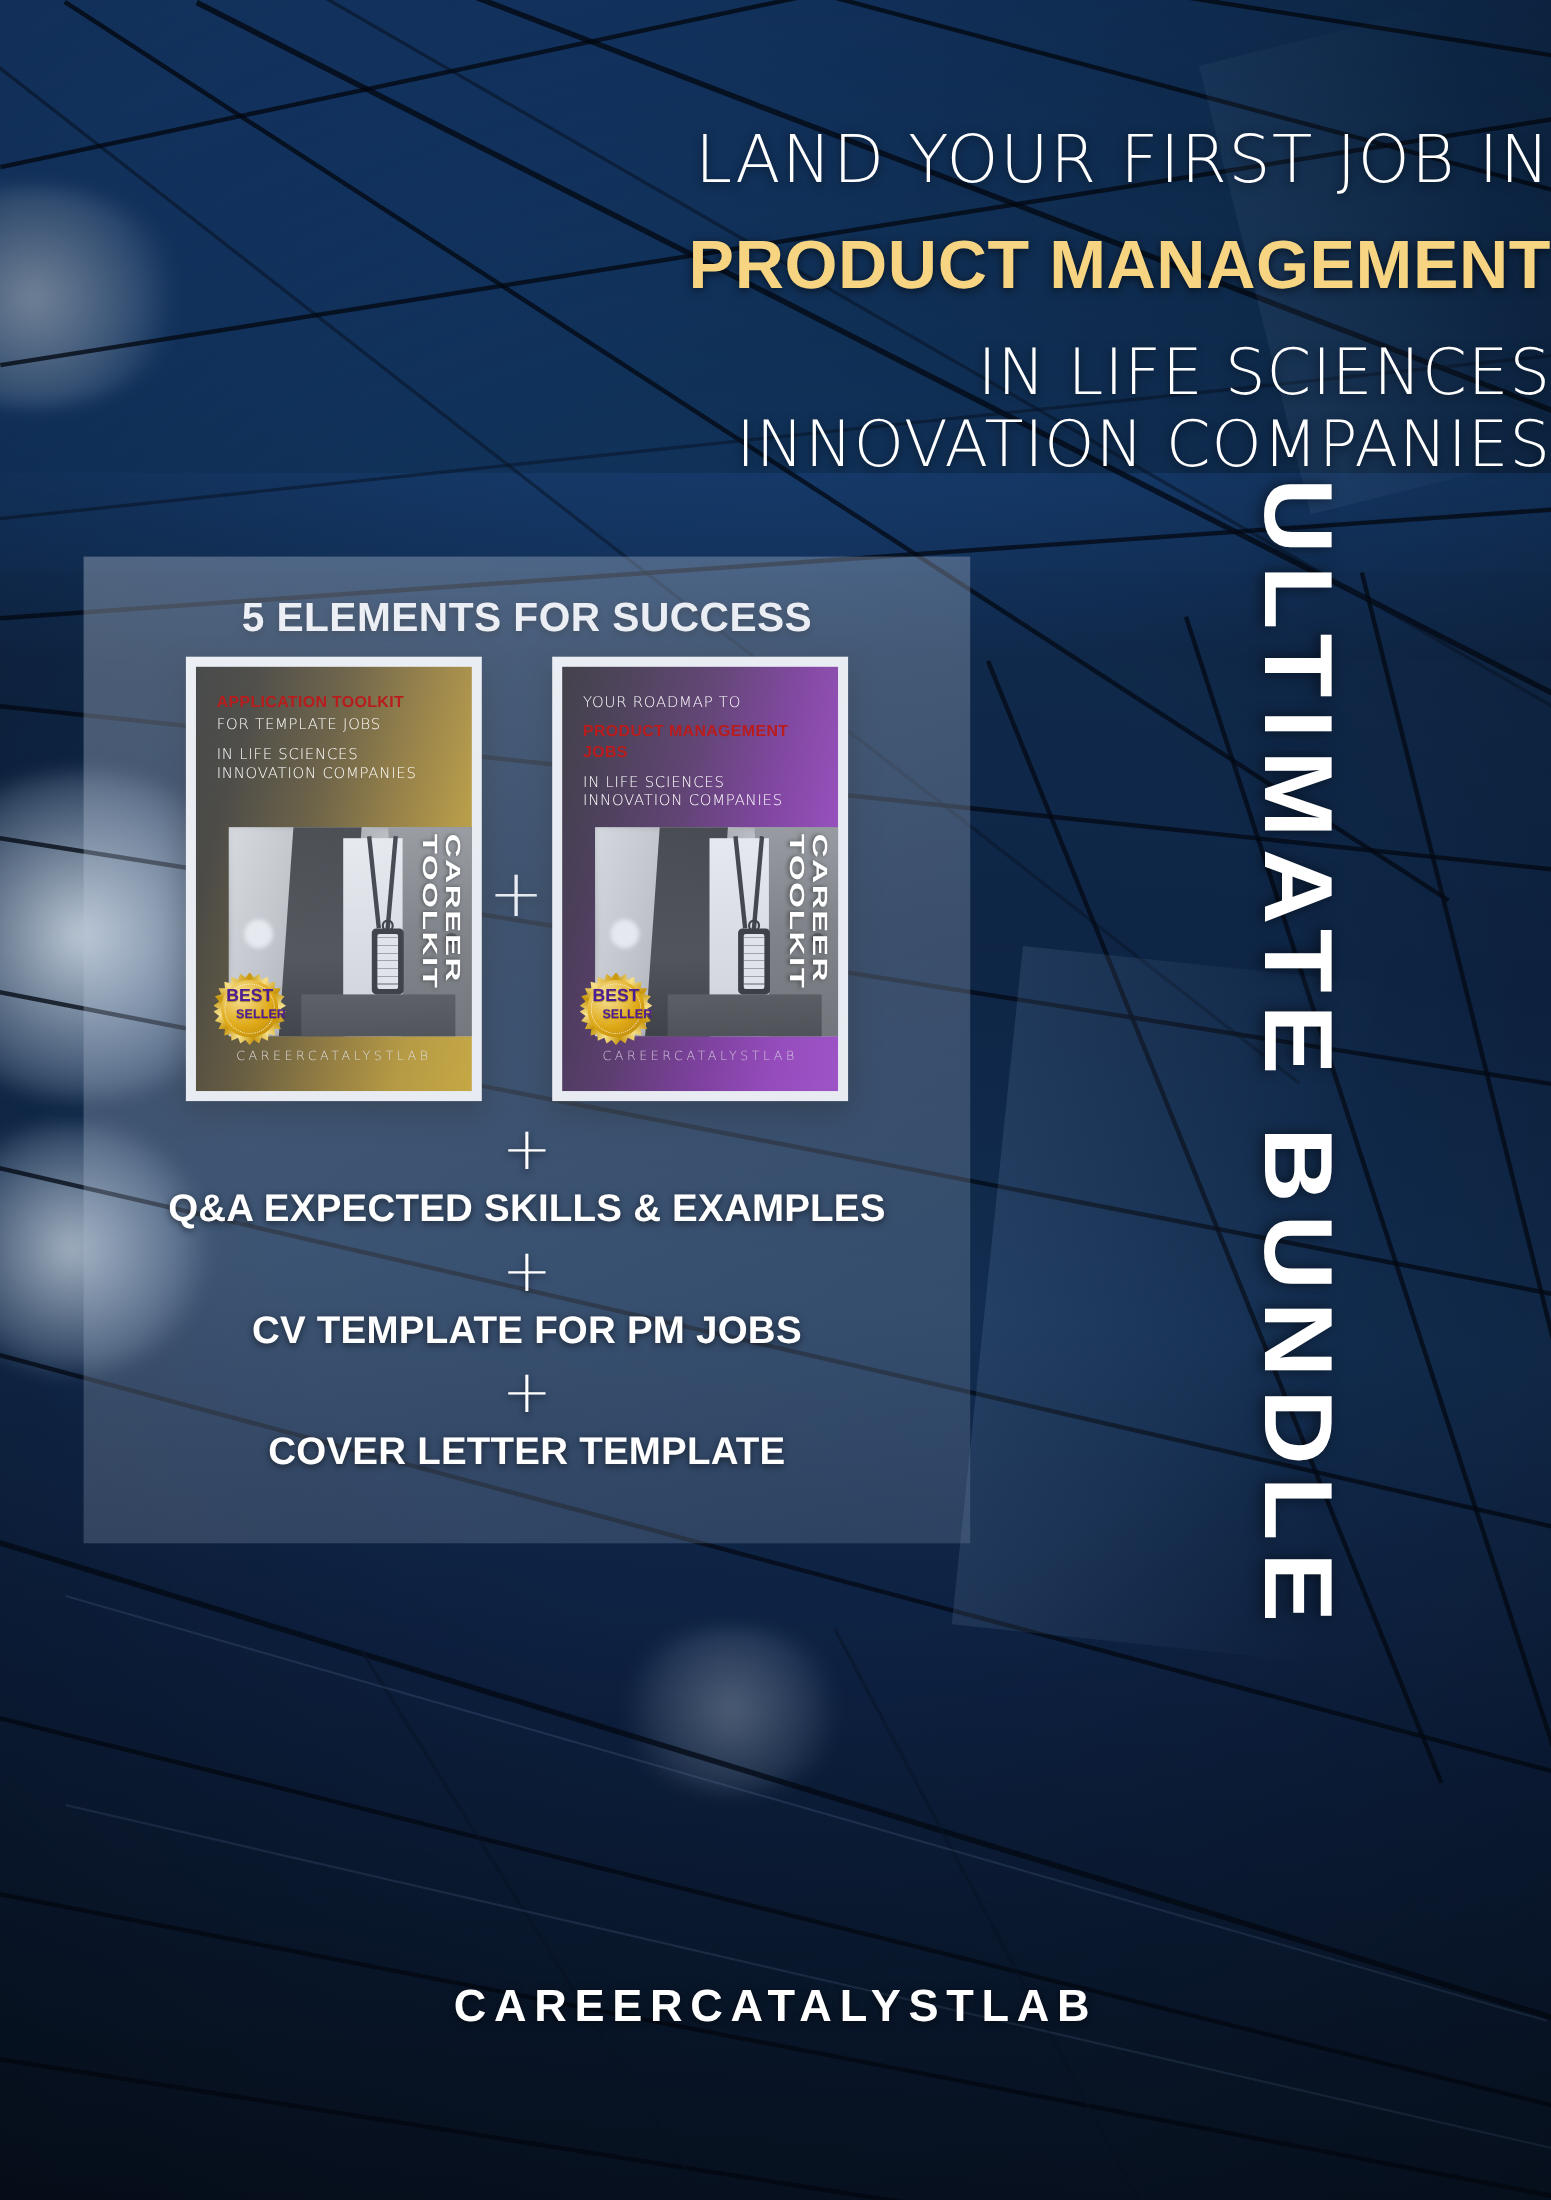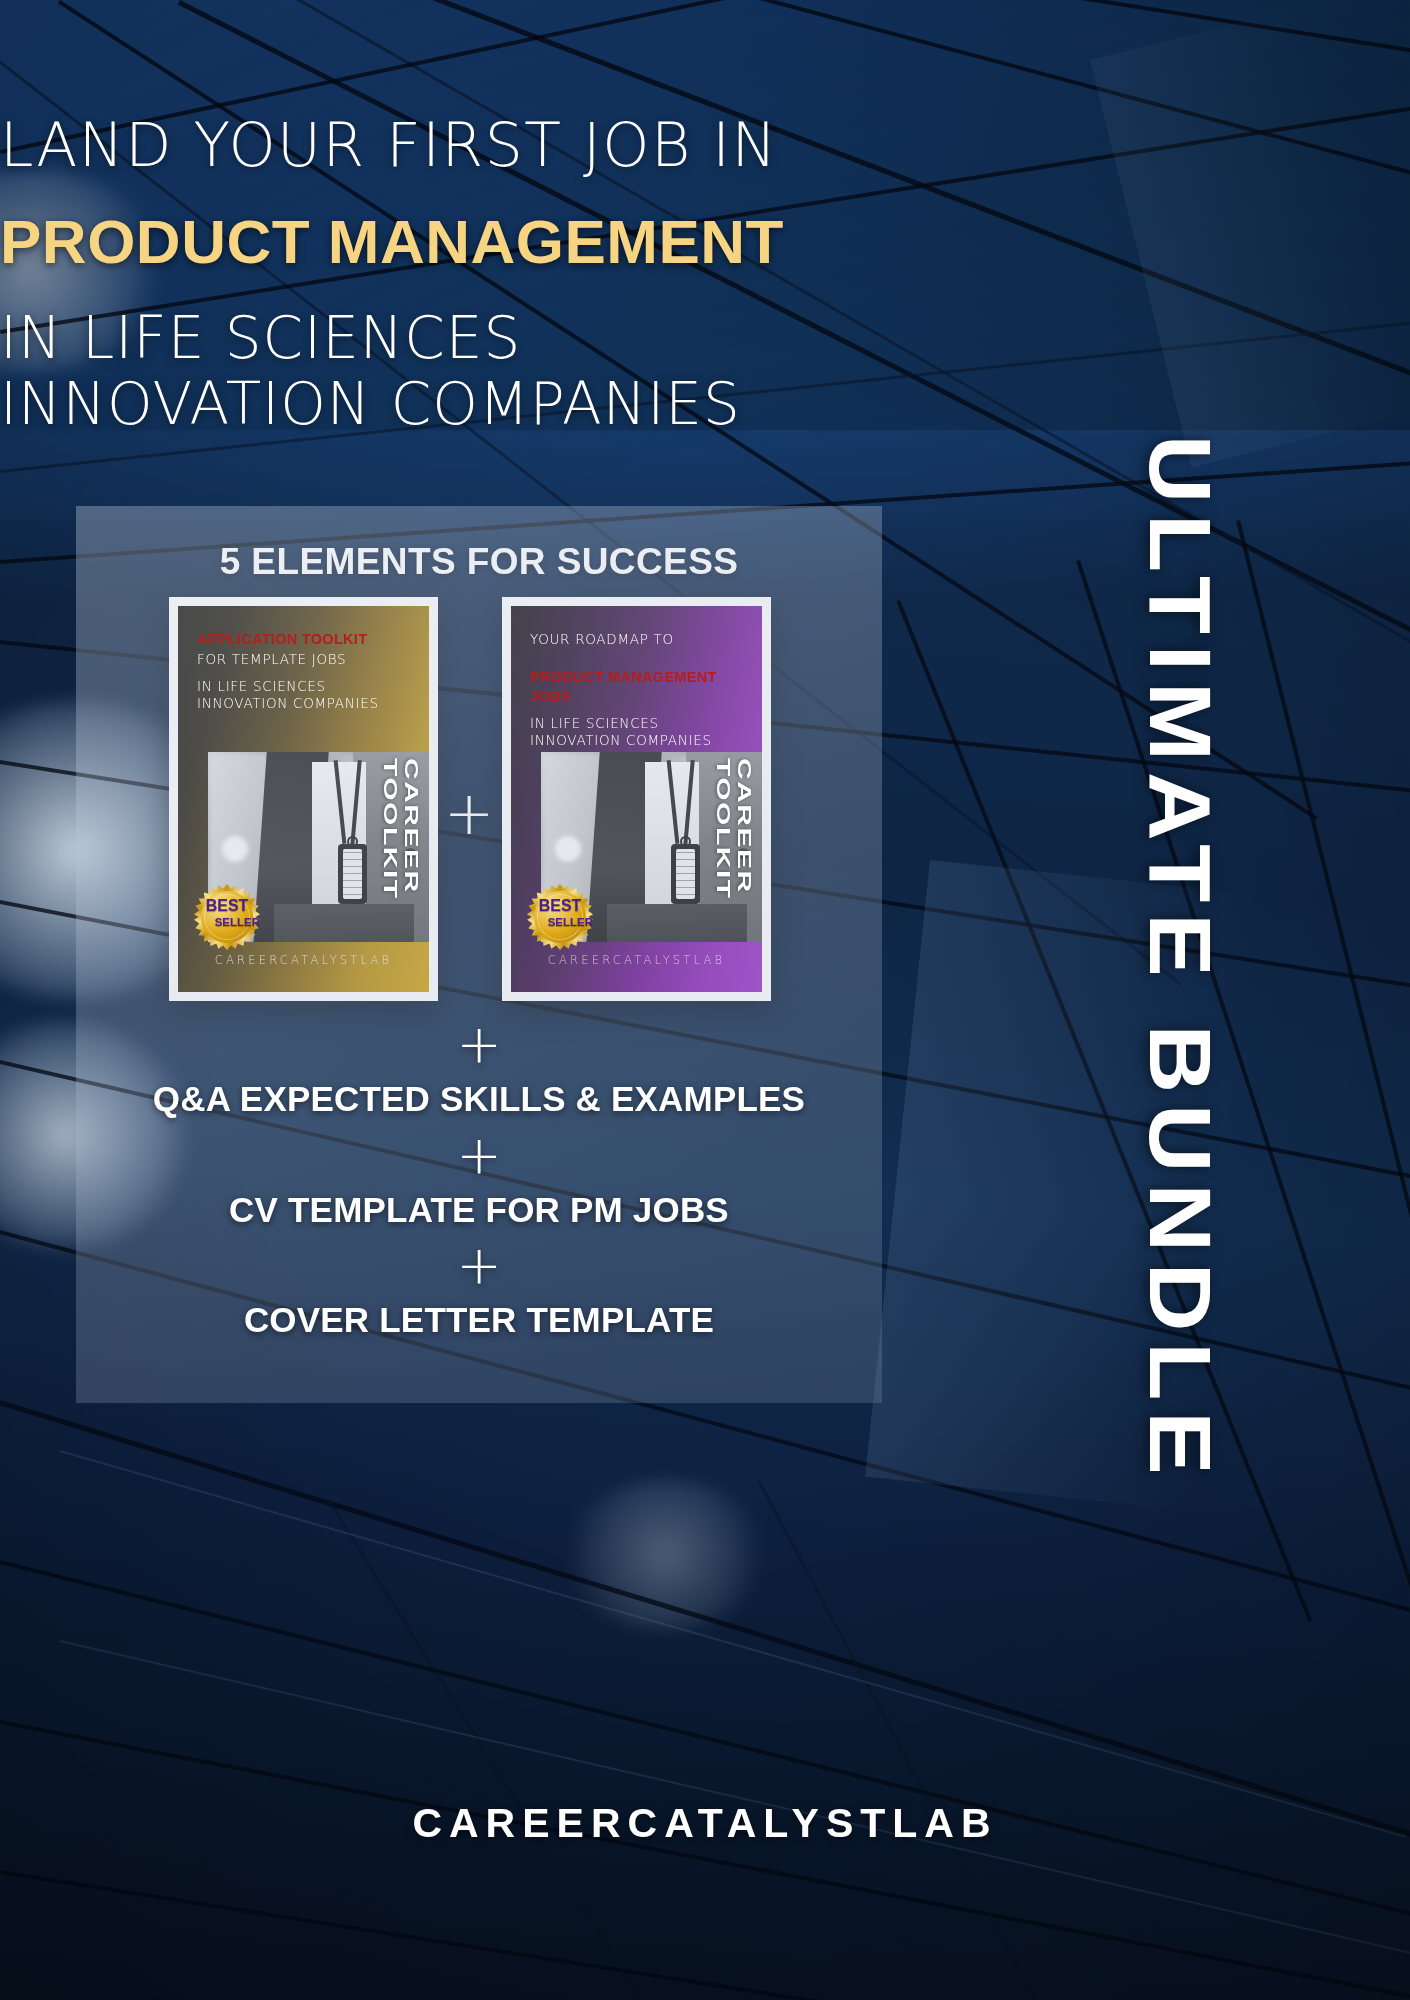--- a/index.html
+++ b/index.html
@@ -50,21 +50,21 @@
   .panel-sheen {
     position:absolute; transform-origin:0 0;
     background:linear-gradient(90deg,rgba(160,195,235,0.12),rgba(160,195,235,0) 70%);
   }
   .bg-vignette {
     position:absolute; inset:0;
     background:radial-gradient(ellipse 1250px 1250px at 705px 1000px, rgba(0,0,0,0) 38%, rgba(0,0,0,0.38) 100%);
   }
 
   
-  .header { position:absolute; left:0; top:0; width:1410px; text-align:left; z-index:6; }
+  .header { position:absolute; left:0; top:0; width:1410px; text-align:right; z-index:6; }
   .h-line1 {
     margin-top:110px;
     font-size:60px; letter-spacing:1.5px; color:#ffffff; font-weight:300;
     font-family:"DejaVu Sans", sans-serif;
     text-shadow:0 2px 9px rgba(0,0,0,.55);
   }
   .h-line2 {
     margin-top:26px;
     font-size:62px; font-weight:bold; letter-spacing:0.5px;
     color:#f6d482;
@@ -358,21 +358,21 @@
       </div>
     </div>
 
     <div class="plus-mid">+</div>
 
     <div class="book-frame purple">
       <div class="book purple">
         <div class="bg-grad"></div>
 
         <div class="book-head">
-          <div class="bh-pre" style="margin-bottom:18px;">YOUR ROADMAP TO</div>
+          <div class="bh-pre" style="margin-bottom:6px;">YOUR ROADMAP TO</div>
           <div class="bh-strong">PRODUCT MANAGEMENT</div>
           <div class="bh-strong">JOBS</div>
           <div class="bh-sub">IN LIFE SCIENCES</div>
           <div class="bh-sub" style="margin-top:0;">INNOVATION COMPANIES</div>
         </div>
 
         <div class="book-photo">
           <div class="ph-blurbg"></div>
           <div class="ph-blob"></div>
           <div class="ph-coat"></div>

